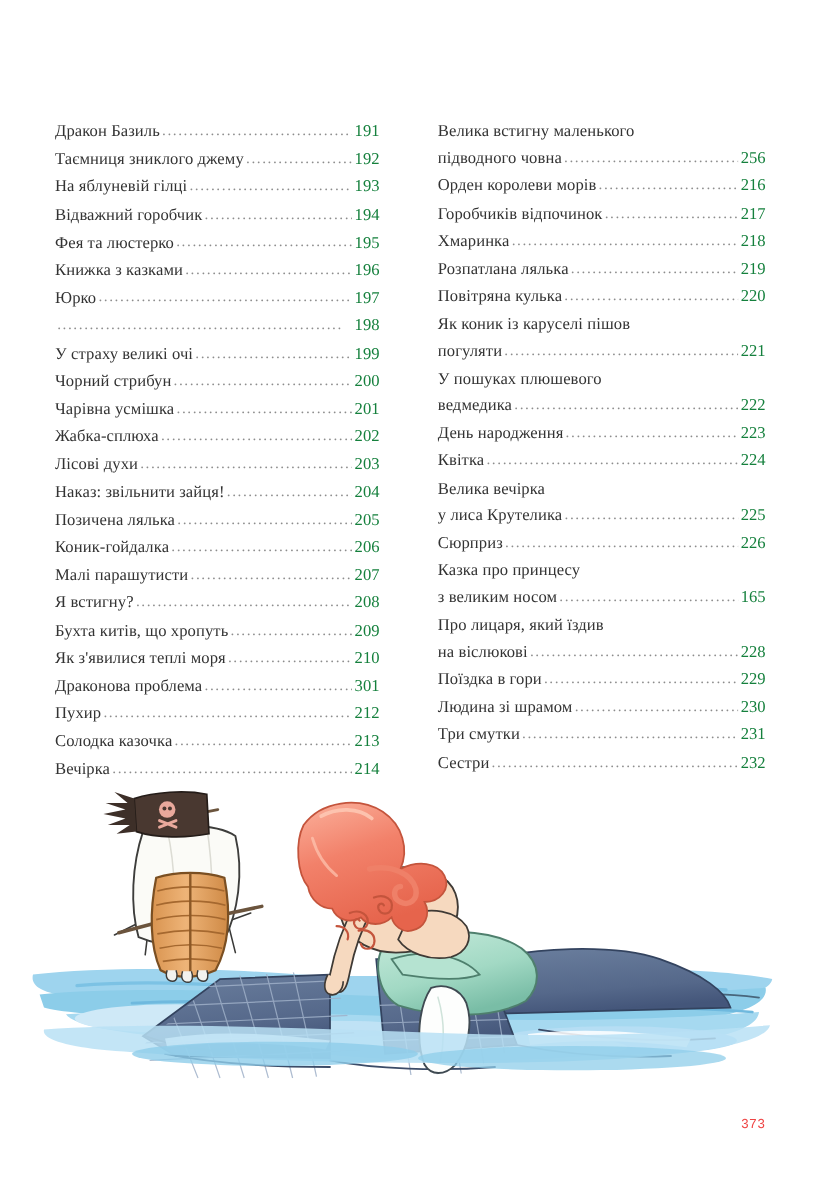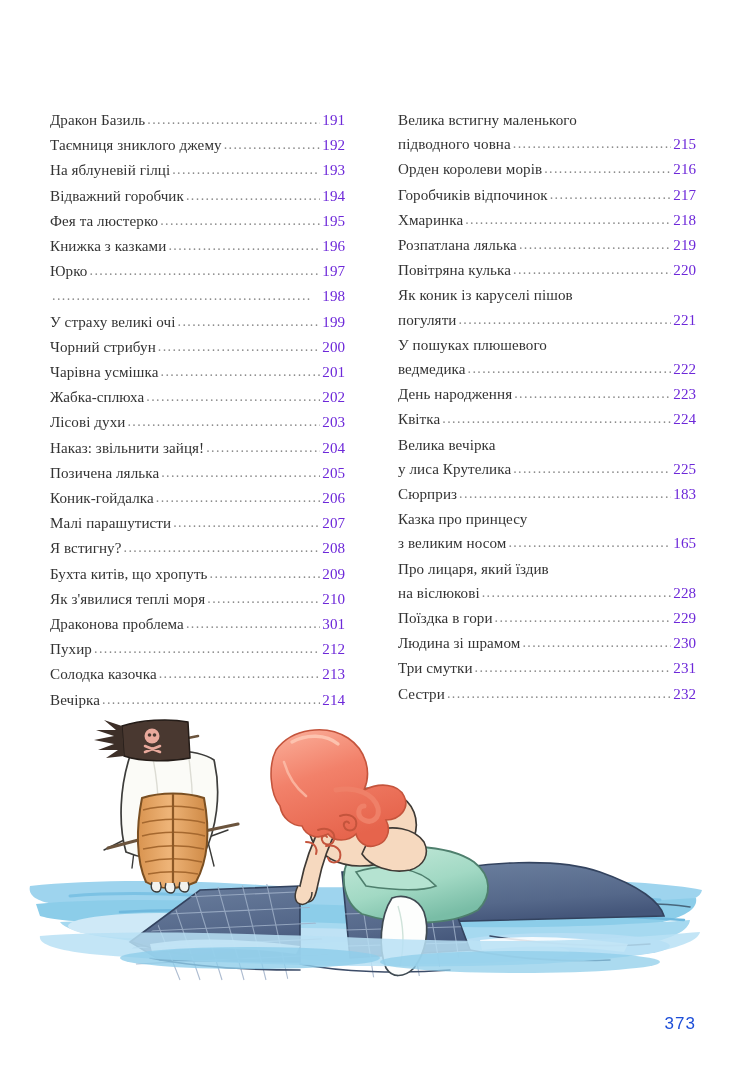--- a/index.html
+++ b/index.html
@@ -64,21 +64,21 @@
     margin: 0 2px;
     color: #8c8c8c;
     font-size: 14px;
     letter-spacing: 1.4px;
     position: relative;
     top: -1px;
   }
   .entry .pg {
     flex: 0 0 auto;
     font-size: 15.1px;
-    color: #6d28d9;
+    color: #15803d;
     text-align: center;
   }
   
   .entry.cont-first {
     display: block;
   }
   .entry.cont-first .title {
     display: inline;
   }
 
@@ -92,23 +92,23 @@
   }
   .illus svg {
     display: block;
   }
 
   
   .folio {
     position: absolute;
     right: 58px;
     top: 1014px;
-    font-size: 17px;
+    font-size: 12px;
     letter-spacing: 0.06em;
-    color: #1d4ed8;
+    color: #ef4444;
     font-family: "Liberation Sans", sans-serif;
   }
 </style>
 </head>
 <body>
 
 <div class="page">
 
   <div class="toc">
 
@@ -233,21 +233,21 @@
           <span class="pg">214</span>
         </div>
     </div>
 
     <div class="toc-col right">
 
       <div class="entry cont-first"><span class="title">Велика встигну маленького</span></div>
       <div class="entry">
           <span class="title">підводного човна</span>
           <span class="leader">.....................................................</span>
-          <span class="pg">215</span>
+          <span class="pg">256</span>
         </div>
 
       <div class="entry">
           <span class="title">Орден королеви морів</span>
           <span class="leader">.....................................................</span>
           <span class="pg">216</span>
         </div>
       <div class="entry">
           <span class="title">Горобчиків відпочинок</span>
           <span class="leader">.....................................................</span>
@@ -297,21 +297,21 @@
       <div class="entry cont-first"><span class="title">Велика вечірка</span></div>
       <div class="entry">
           <span class="title">у лиса Крутелика</span>
           <span class="leader">.....................................................</span>
           <span class="pg">225</span>
         </div>
 
       <div class="entry">
           <span class="title">Сюрприз</span>
           <span class="leader">.....................................................</span>
-          <span class="pg">183</span>
+          <span class="pg">226</span>
         </div>
 
       <div class="entry cont-first"><span class="title">Казка про принцесу</span></div>
       <div class="entry">
           <span class="title">з великим носом</span>
           <span class="leader">.....................................................</span>
           <span class="pg">165</span>
         </div>
 
       <div class="entry cont-first"><span class="title">Про лицаря, який їздив</span></div>

